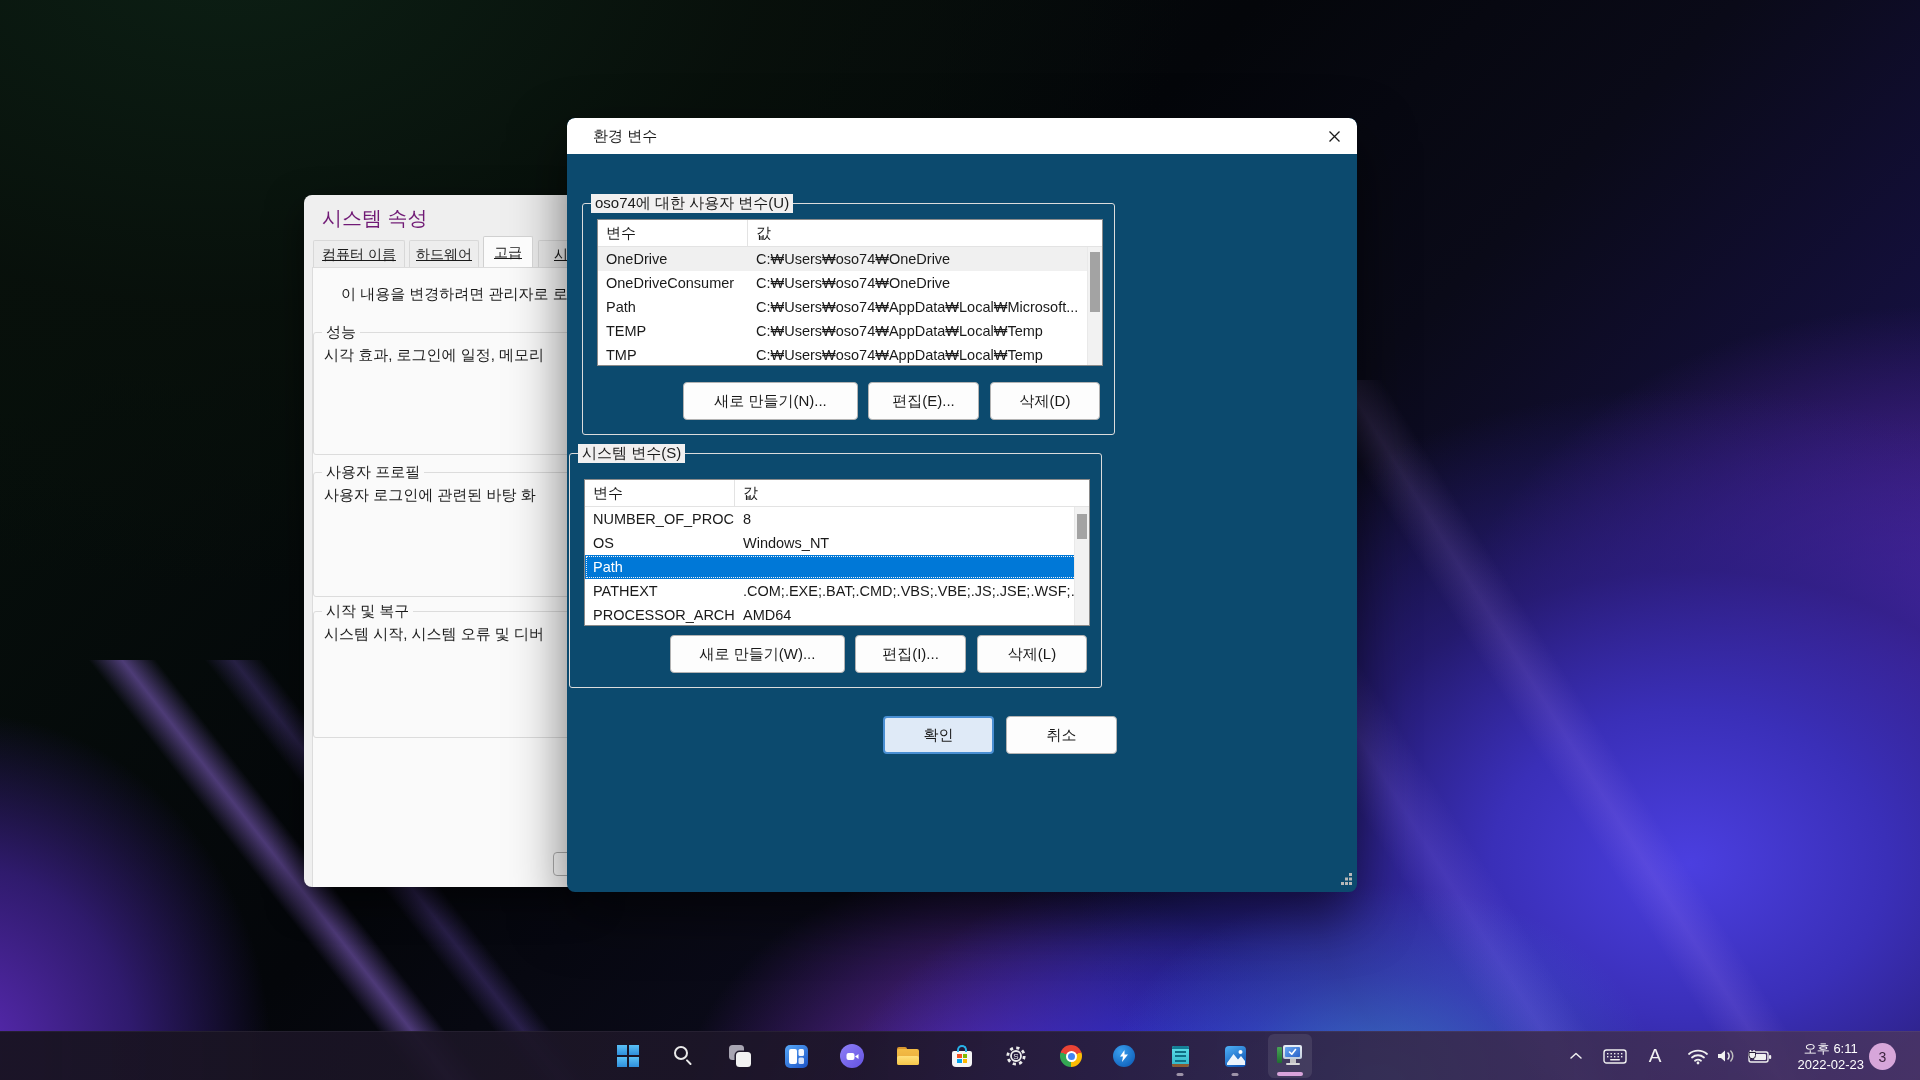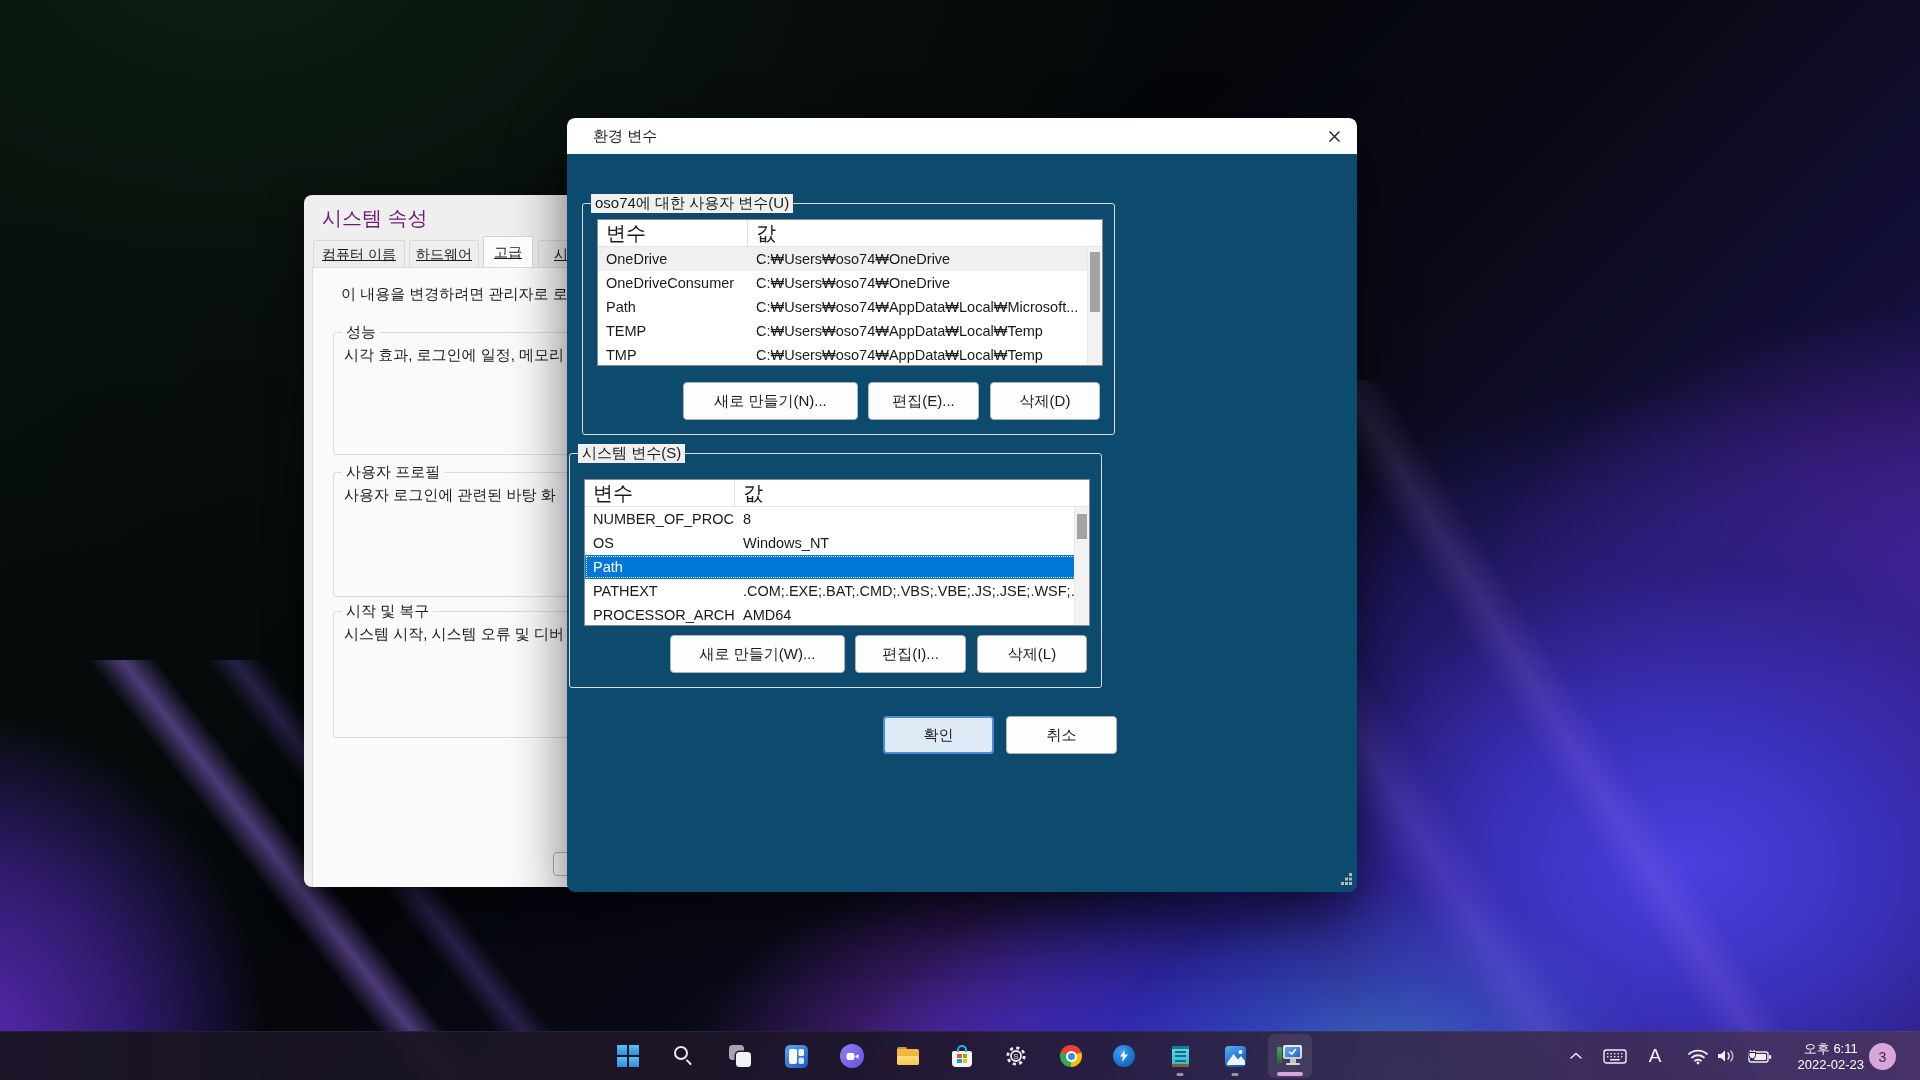--- a/index.html
+++ b/index.html
@@ -41,39 +41,39 @@
   .sysprops { position:absolute; left:304px; top:195px; width:281px; height:692px;
     background:#efefef; border-radius:8px; box-shadow:0 14px 36px rgba(0,0,0,0.5); overflow:hidden; }
   .sp-title { position:absolute; left:18px; top:10px; font-size:20px; color:#701a75; white-space:nowrap;text-align:right; }
   .sp-tab { position:absolute; height:27px; top:45px; line-height:26px; text-align:center; font-size:14px;
     color:#1a1a1a; background:#ededed; border:1px solid #d8d8d8; border-bottom:none;
     border-radius:2px 2px 0 0; white-space:nowrap; overflow:hidden;text-decoration:underline; }
   .sp-tab.sel { top:41px; height:31px; line-height:31px; background:#fbfbfb; z-index:2;
     border-color:#d0d0d0; }
   .sp-page { position:absolute; left:8px; top:72px; width:273px; height:689px;
     background:#fafafa; border:1px solid #dcdcdc; overflow:hidden; }
-  .sp-page .grp { left:20px; width:300px; }
+  .sp-page .grp { left:0; width:300px; }
   .sp-page .grp-label { background:#fafafa; }
   .sp-text { position:absolute; font-size:15px; color:#1a1a1a; white-space:nowrap; }
   .sp-partial-btn { position:absolute; left:249px; top:657px; width:44px; height:24px;
     background:#fdfdfd; border:1px solid #b0b0b0; border-radius:4px; }
 
   
   .envdlg { position:absolute; left:567px; top:118px; width:790px; height:774px;
     background:#0c4a6e; border-radius:8px; box-shadow:0 22px 55px rgba(0,0,0,0.55); overflow:hidden; }
   .env-titlebar { position:absolute; left:0; top:0; right:0; height:36px; background:#ffffff; border-radius:8px 8px 0 0; }
   .env-title { position:absolute; left:26px; top:0; line-height:36px; font-size:15px; color:#1a1a1a; }
   .env-close { position:absolute; right:10px; top:6px; width:26px; height:24px;
     display:flex; align-items:center; justify-content:center; }
   .envdlg .grp-label { background:#f1f0f0; }
 
   .tbl { position:absolute; left:14px; width:506px; height:147px; background:#fff;
     border:1px solid #8a8a8a; overflow:hidden; }
   .tbl-head { display:flex; height:27px; border-bottom:1px solid #e3e3e3; }
-  .th { font-size:20px; color:#1a1a1a; line-height:26px; padding-left:8px; white-space:nowrap; }
+  .th { font-size:15px; color:#1a1a1a; line-height:26px; padding-left:8px; white-space:nowrap; }
   .th.n { width:150px; border-right:1px solid #e3e3e3; }
   .th.v { flex:1; }
   .tr { display:flex; height:24px; }
   .td { font-size:14.5px; color:#1a1a1a; line-height:24px; padding-left:8px;
     white-space:nowrap; overflow:hidden; }
   .td.n { width:150px; flex:none; }
   .td.v { flex:1; padding-right:17px; }
   .tr.hl { background:#f0f0f0; }
   .tr.sel { background:#0078d7; outline:1px dotted #f0f0f0; outline-offset:-2px; }
   .tr.sel .td { color:#ffffff; }

